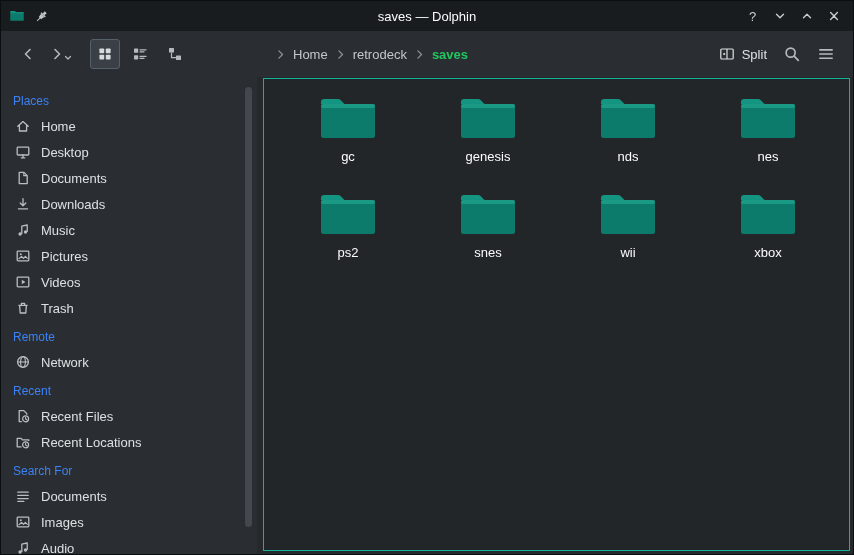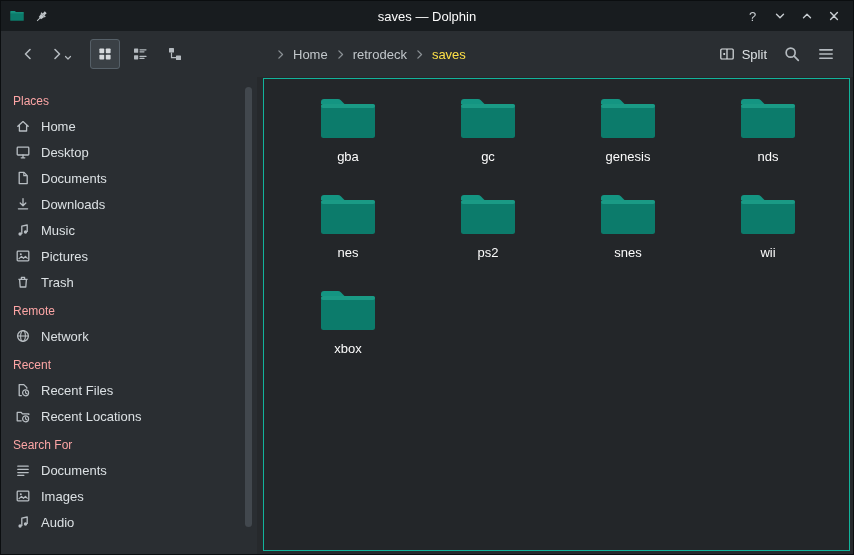--- a/index.html
+++ b/index.html
@@ -48,36 +48,36 @@
     color: #b4babf; cursor: default;
   }
   .navs { display: flex; align-items: center; gap: 2px; }
   .viewmodes { display: flex; gap: 5px; margin-left: 14px; }
   .tool-btn.checked { background: #3a4045; border-color: #566068; color: #d6dadd; }
   .breadcrumb {
     display: flex; align-items: center; gap: 1px;
     margin-left: 84px; font-size: 13px; color: #c2c7cb;
   }
   .crumb { padding: 3px 5px; cursor: default; }
-  .crumb.current { color: #fde047; font-weight: normal; }
+  .crumb.current { color: #22c55e; font-weight: bold; }
   .crumb-sep { display: flex; color: #8a9094; }
   .toolbar-right { margin-left: auto; display: flex; align-items: center; gap: 4px; }
   .split-btn {
     display: flex; align-items: center; gap: 7px;
     height: 30px; padding: 0 6px;
     background: none; border: none; color: #dde1e4; font-size: 13px; cursor: default;
   }
   
   .body { flex: 1; min-height: 0; display: flex; background: #26292c; }
   .sidebar {
     width: 256px; flex: 0 0 auto;
     background: #2a2e32;
     padding-top: 8px; position: relative; overflow: hidden;
   }
-  .section-title { color: #fca5a5; font-size: 12px; padding: 9px 0 5px 12px; }
+  .section-title { color: #3b82f6; font-size: 12px; padding: 9px 0 5px 12px; }
   .side-item {
     display: flex; align-items: center; gap: 10px;
     height: 26px; padding-left: 14px;
     color: #dbe0e3; font-size: 13px; cursor: default;
   }
   .side-item .icn { color: #b8bec3; flex: 0 0 auto; }
   .scrollbar { position: absolute; top: 10px; right: 5px; width: 7px; bottom: 10px; }
   .scroll-thumb { width: 7px; height: 440px; background: #42484e; border-radius: 3.5px; }
   
   .view {
@@ -361,20 +361,26 @@
         <span>Music</span>
       </div>
       <div class="side-item">
         <svg class="icn" width="16" height="16">
             <use href="#i-image"></use>
           </svg>
         <span>Pictures</span>
       </div>
       <div class="side-item">
         <svg class="icn" width="16" height="16">
+            <use href="#i-video"></use>
+          </svg>
+        <span>Videos</span>
+      </div>
+      <div class="side-item">
+        <svg class="icn" width="16" height="16">
             <use href="#i-trash"></use>
           </svg>
         <span>Trash</span>
       </div>
 
       <div class="section-title">Remote</div>
       <div class="side-item">
         <svg class="icn" width="16" height="16">
             <use href="#i-network"></use>
           </svg>
@@ -419,26 +425,20 @@
         <div class="scroll-thumb"></div>
       </div>
     </aside>
 
     <main class="view">
       <div class="grid">
         <div class="cell">
           <svg width="64" height="48">
               <use href="#i-folder"></use>
             </svg>
-          <span class="folder-label">gba</span>
-        </div>
-        <div class="cell">
-          <svg width="64" height="48">
-              <use href="#i-folder"></use>
-            </svg>
           <span class="folder-label">gc</span>
         </div>
         <div class="cell">
           <svg width="64" height="48">
               <use href="#i-folder"></use>
             </svg>
           <span class="folder-label">genesis</span>
         </div>
         <div class="cell">
           <svg width="64" height="48">

